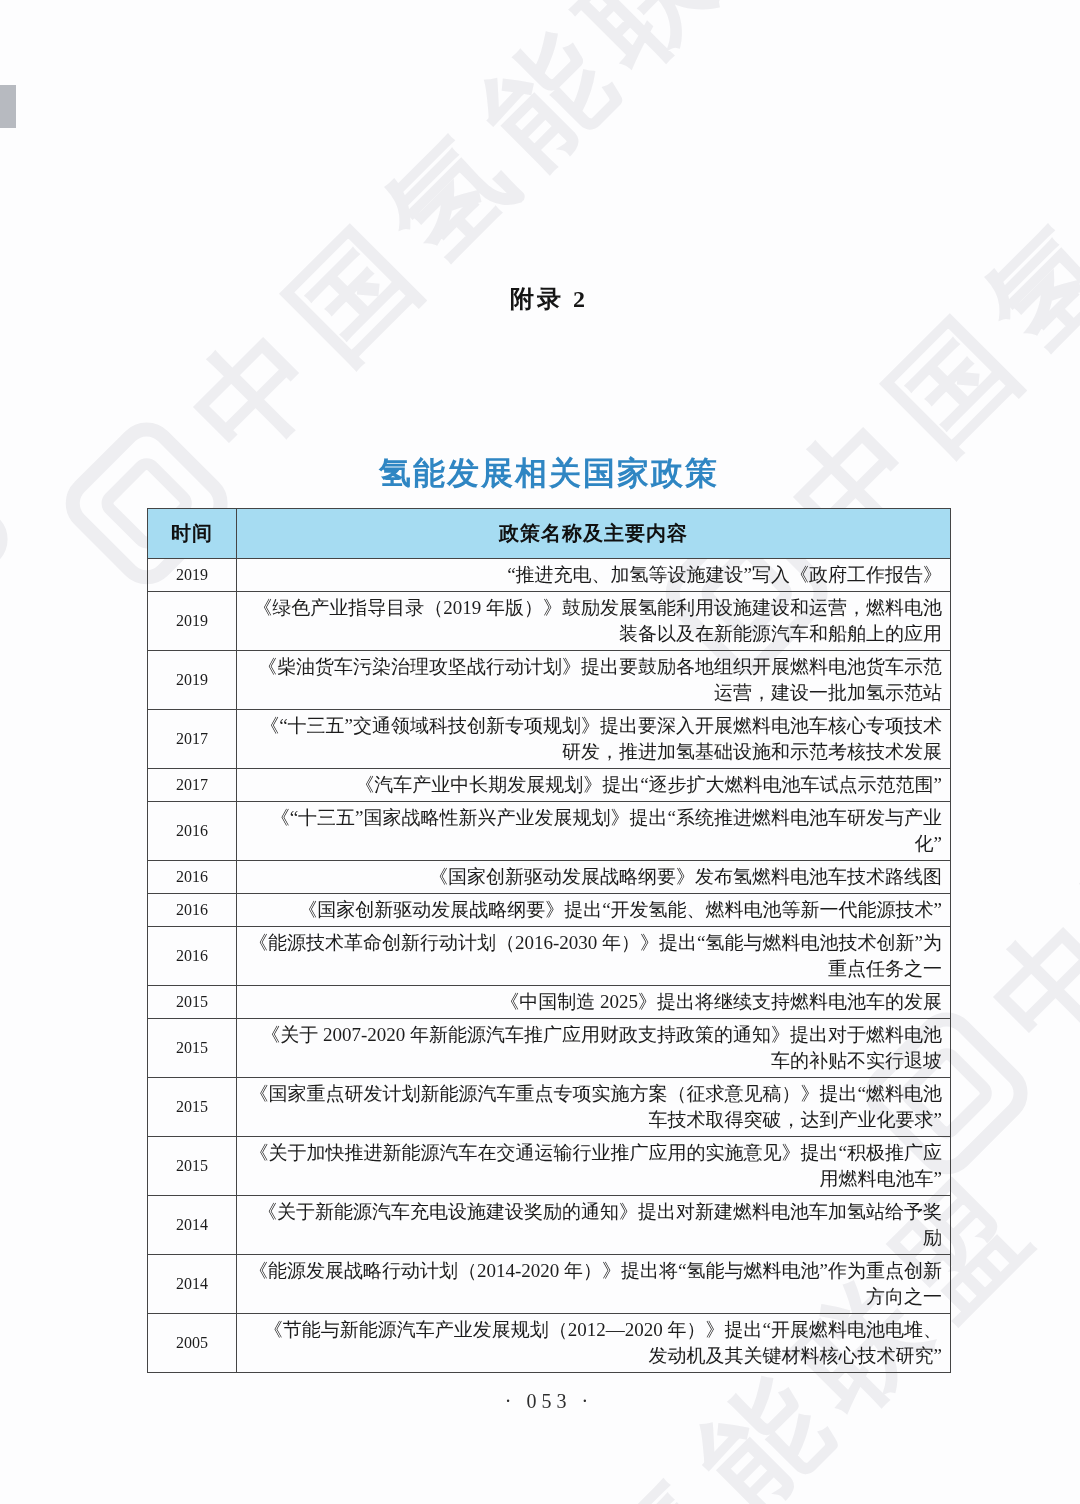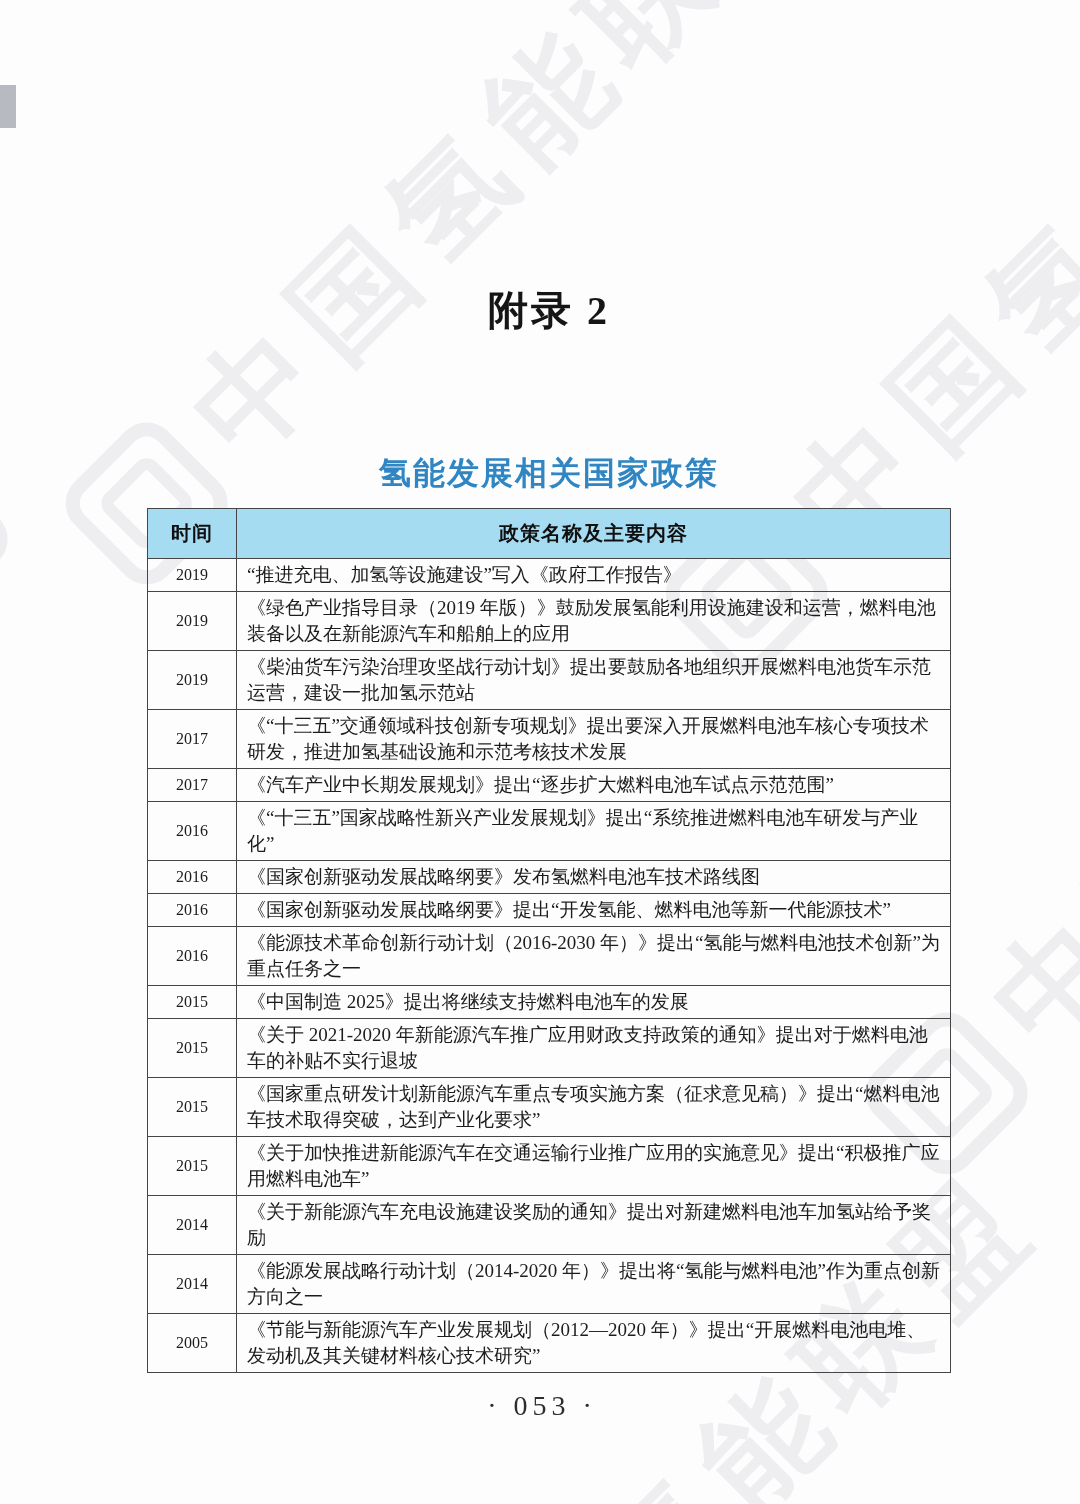--- a/index.html
+++ b/index.html
@@ -25,42 +25,42 @@
   }
   .wm-logo::before {
     content:""; position:absolute; inset:16px;
     border:12px solid #eeeef1; border-radius:14px;
   }
   
   .content { position:relative; z-index:1; }
   .gray-tab { position:absolute; left:0; top:85px; width:16px; height:43px; background:#b7bac0; }
   .appendix-title {
     position:absolute; top:283px; left:147px; width:804px;
-    text-align:center; font-size:40px; font-weight:bold; color:#151515; letter-spacing:3px;
+    text-align:center; font-size:24px; font-weight:bold; color:#151515; letter-spacing:3px;
   }
   .section-title {
     position:absolute; top:452px; left:147px; width:804px; text-align:center;
     font-size:32px; font-weight:bold; color:#2f86c3; letter-spacing:2px;
     font-family:"Liberation Sans","DejaVu Sans",sans-serif;
   }
   table.policy-table {
     position:absolute; top:508px; left:147px; width:804px;
     border-collapse:collapse; table-layout:fixed; font-size:19px;
   }
   .policy-table th, .policy-table td { border:1px solid #454545; }
   .policy-table thead th {
     background:#a6dcf2; font-size:20px; font-weight:bold; color:#101010;
     padding:11px 4px; letter-spacing:1px;
   }
   .col-year { width:80px; }
   .year-cell { text-align:center; padding:4px 2px; font-size:16px; }
-  .content-cell { padding:3px 8px 3px 10px; line-height:26px; text-align:left; }
+  .content-cell { padding:3px 8px 3px 10px; line-height:26px; text-align:right; }
   .page-number {
-    position:absolute; top:1390px; left:140px; width:804px; text-align:center;
-    font-size:28px; color:#2e2e2e; letter-spacing:5px;
+    position:absolute; top:1390px; left:147px; width:804px; text-align:center;
+    font-size:20px; color:#2e2e2e; letter-spacing:5px;
   }
 </style>
 </head>
 <body>
 
 <div class="page">
 
   <div class="wm-layer">
     <div class="wm" style="left:100px; top:470px;">
       <span class="wm-logo"></span>
@@ -144,21 +144,21 @@
     <td class="content-cell">《能源技术革命创新行动计划（2016-2030 年）》提出“氢能与燃料电池技术创新”为重点任务之一</td>
   </tr>
 
   <tr>
     <td class="year-cell">2015</td>
     <td class="content-cell">《中国制造 2025》提出将继续支持燃料电池车的发展</td>
   </tr>
 
   <tr>
     <td class="year-cell">2015</td>
-    <td class="content-cell">《关于 2021-2020 年新能源汽车推广应用财政支持政策的通知》提出对于燃料电池车的补贴不实行退坡</td>
+    <td class="content-cell">《关于 2007-2020 年新能源汽车推广应用财政支持政策的通知》提出对于燃料电池车的补贴不实行退坡</td>
   </tr>
 
   <tr>
     <td class="year-cell">2015</td>
     <td class="content-cell">《国家重点研发计划新能源汽车重点专项实施方案（征求意见稿）》提出“燃料电池车技术取得突破，达到产业化要求”</td>
   </tr>
 
   <tr>
     <td class="year-cell">2015</td>
     <td class="content-cell">《关于加快推进新能源汽车在交通运输行业推广应用的实施意见》提出“积极推广应用燃料电池车”</td>

